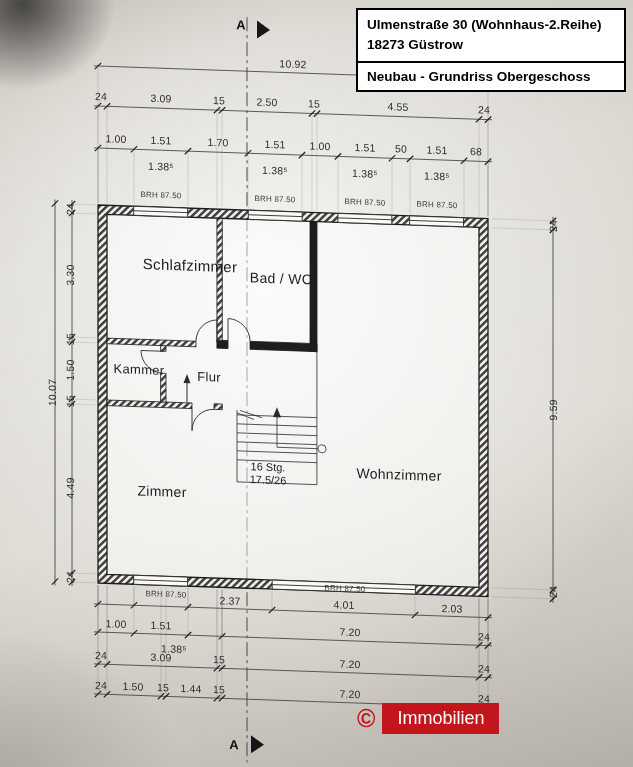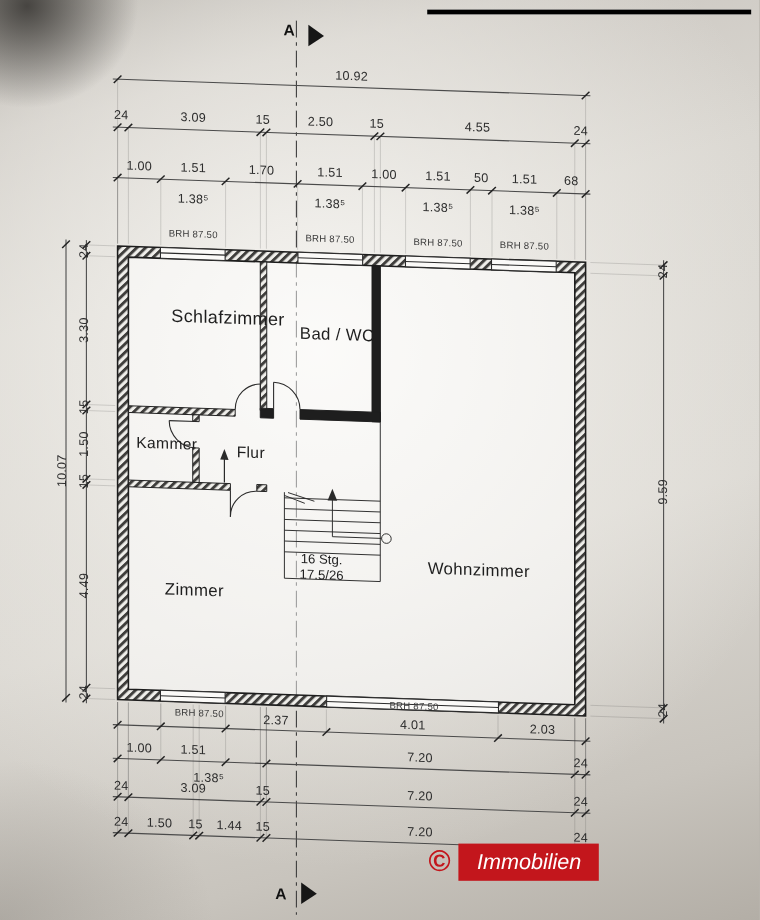--- a/index.html
+++ b/index.html
@@ -25,21 +25,21 @@
   .stairs-label{position:absolute;transform:translate(-50%,-50%);text-align:center;font-size:11px;line-height:1.2;color:#1d1d1d;white-space:nowrap}
   .sec-a{position:absolute;transform:translate(-50%,-50%);font-size:13px;font-weight:bold;color:#111}
 
   .titleblock{position:absolute;left:356px;top:8px;width:270px;background:#fff;border:2px solid #000;z-index:5}
   .tb-address{padding:5px 9px;border-bottom:2px solid #000;font-size:13.5px;font-weight:bold;line-height:1.5;color:#000}
   .tb-subtitle{padding:6px 9px;font-size:13.5px;font-weight:bold;color:#000}
 
   .logo{position:absolute;left:357px;top:703px;width:270px;display:flex;align-items:center;gap:7px;z-index:5}
   .logo-c{color:#c3161c;font-size:25px;font-weight:bold;line-height:1}
   .logo-brand{font-size:33px;font-weight:bold;font-style:italic;color:#2a3038;letter-spacing:1.5px;line-height:1}
-  .logo-suffix{background:#c3161c;color:#fff;font-style:italic;font-size:18px;padding:5px 15px;white-space:nowrap}
+  .logo-suffix{background:#c3161c;color:#fff;font-size:18px;padding:5px 15px;white-space:nowrap}
 </style>
 </head>
 <body>
 
 <div class="photo">
 
   <div class="drawing">
     <svg width="633" height="767" viewBox="0 0 633 767">
       <defs>
         <pattern id="hatch" width="5" height="5" patternUnits="userSpaceOnUse" patternTransform="rotate(45)">
@@ -324,20 +324,25 @@
     <div class="stairs-label" style="left:268px;top:468px">
       <div>16 Stg.</div>
       <div>17.5/26</div>
     </div>
 
     <span class="sec-a" style="left:241px;top:20px">A</span>
     <span class="sec-a" style="left:234px;top:740px">A</span>
   </div>
 
   <div class="titleblock">
+    <div class="tb-address">
+      <div>Ulmenstraße 30 (Wohnhaus-2.Reihe)</div>
+      <div>18273 Güstrow</div>
+    </div>
+    <div class="tb-subtitle">Neubau - Grundriss Obergeschoss</div>
   </div>
 
   <div class="logo">
     <span class="logo-c">©</span>
     <span class="logo-suffix">Immobilien</span>
   </div>
 
 </div>
 
 </body></html>

